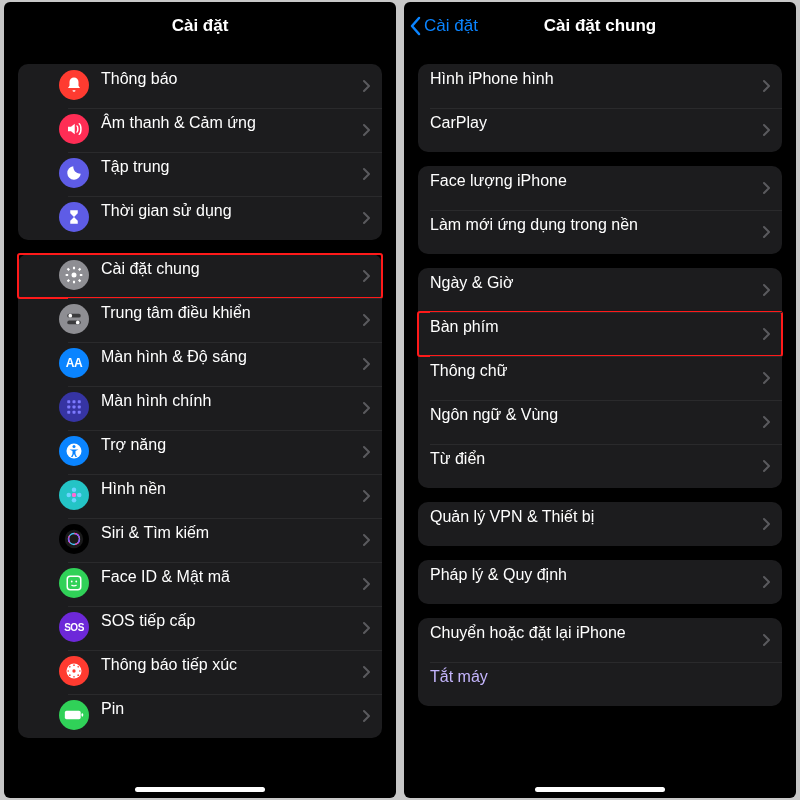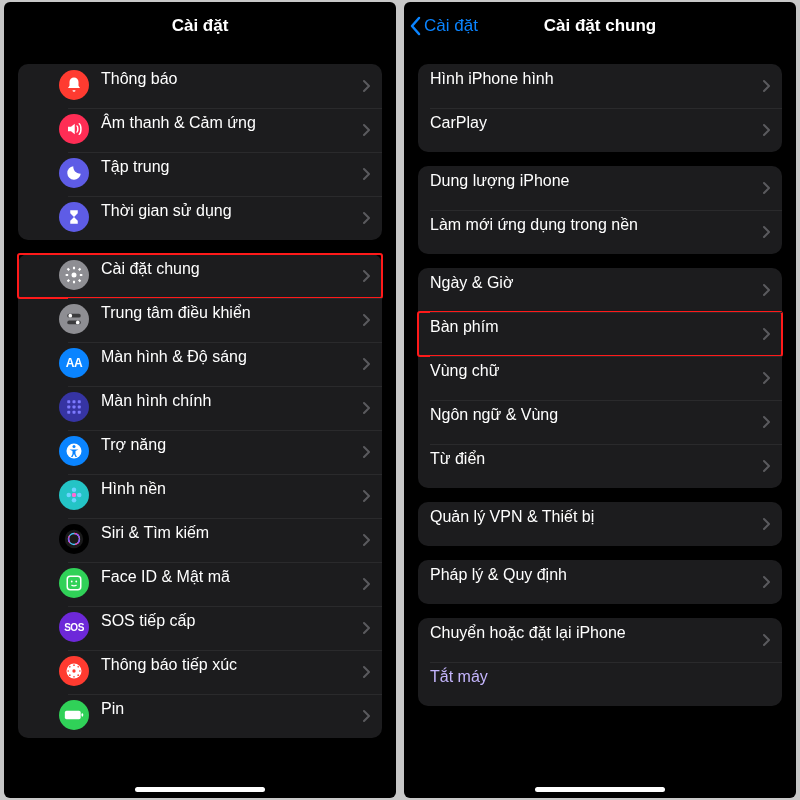--- a/index.html
+++ b/index.html
@@ -334,21 +334,21 @@
           <div class="label">CarPlay</div>
           <div class="chev-r">
             <svg width="8" height="14" viewBox="0 0 8 14" fill="none">
               <path d="M2 2 L7 7 L2 12" stroke="#5a5a5e" stroke-width="2" stroke-linecap="round" stroke-linejoin="round"></path>
             </svg>
           </div>
         </div>
       </div>
     <div class="group" id="r-g-storage">
         <div class="row noicon">
-          <div class="label">Dung lượng iPhone</div>
+          <div class="label">Face lượng iPhone</div>
           <div class="chev-r">
             <svg width="8" height="14" viewBox="0 0 8 14" fill="none">
               <path d="M2 2 L7 7 L2 12" stroke="#5a5a5e" stroke-width="2" stroke-linecap="round" stroke-linejoin="round"></path>
             </svg>
           </div>
         </div>
         <div class="row noicon">
           <div class="label">Làm mới ứng dụng trong nền</div>
           <div class="chev-r">
             <svg width="8" height="14" viewBox="0 0 8 14" fill="none">
@@ -368,21 +368,21 @@
         </div>
         <div class="row noicon highlight">
           <div class="label">Bàn phím</div>
           <div class="chev-r">
             <svg width="8" height="14" viewBox="0 0 8 14" fill="none">
               <path d="M2 2 L7 7 L2 12" stroke="#5a5a5e" stroke-width="2" stroke-linecap="round" stroke-linejoin="round"></path>
             </svg>
           </div>
         </div>
         <div class="row noicon">
-          <div class="label">Vùng chữ</div>
+          <div class="label">Thông chữ</div>
           <div class="chev-r">
             <svg width="8" height="14" viewBox="0 0 8 14" fill="none">
               <path d="M2 2 L7 7 L2 12" stroke="#5a5a5e" stroke-width="2" stroke-linecap="round" stroke-linejoin="round"></path>
             </svg>
           </div>
         </div>
         <div class="row noicon">
           <div class="label">Ngôn ngữ &amp; Vùng</div>
           <div class="chev-r">
             <svg width="8" height="14" viewBox="0 0 8 14" fill="none">

